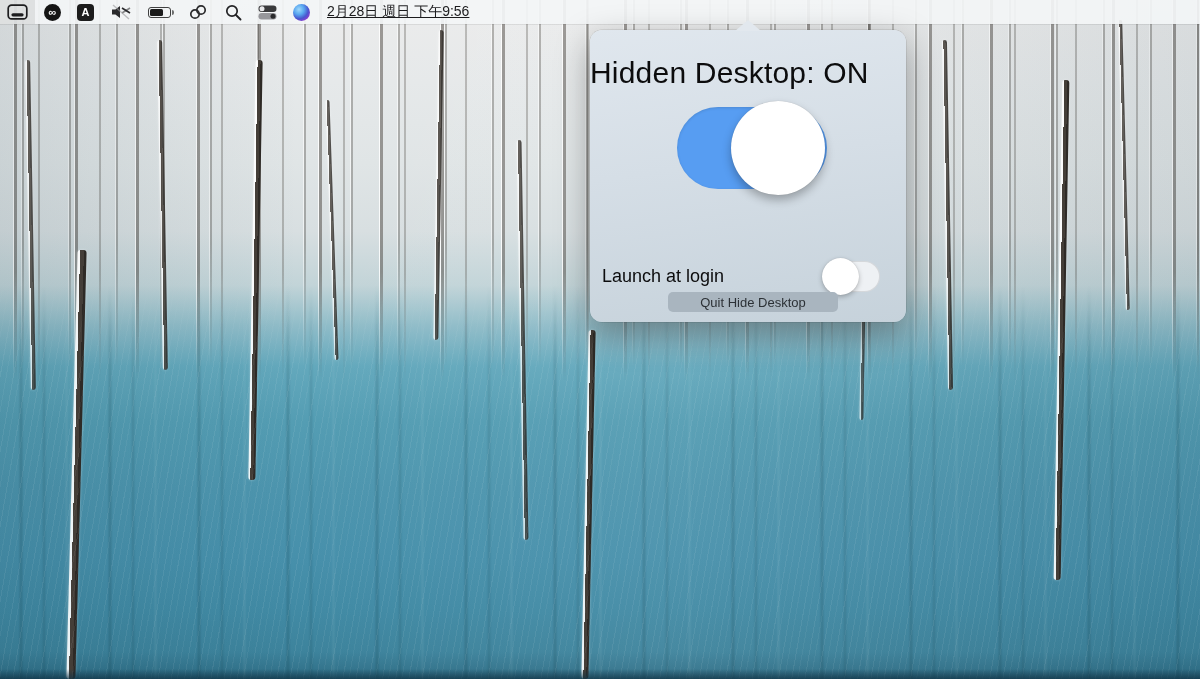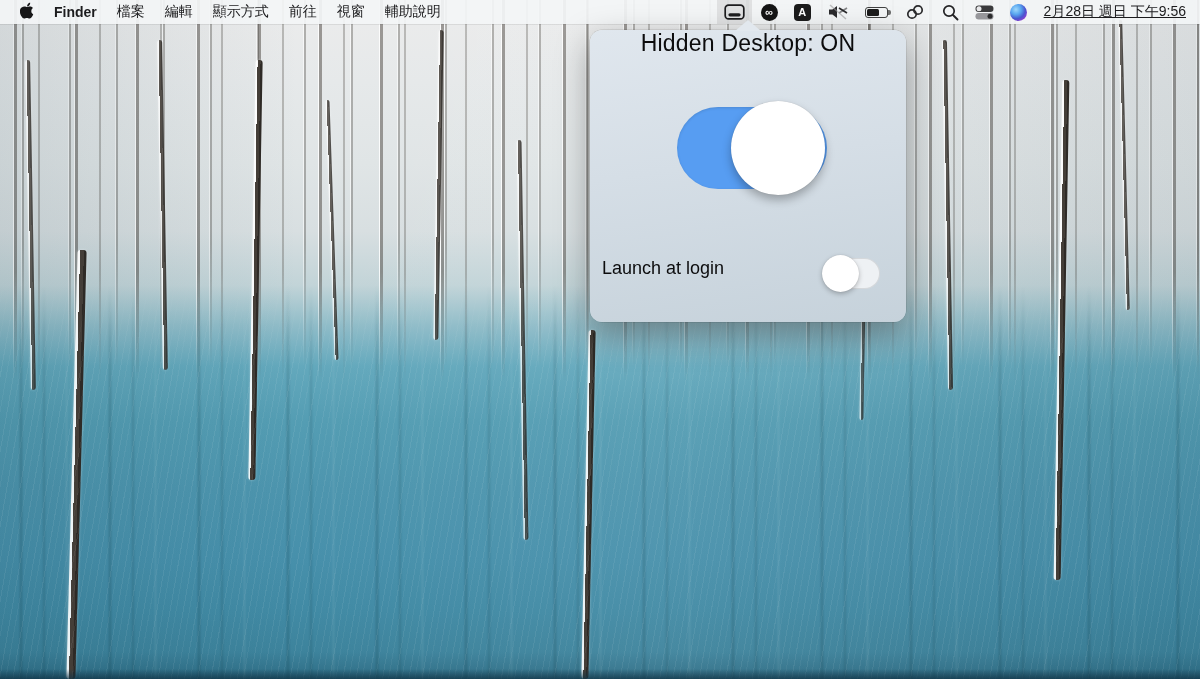--- a/index.html
+++ b/index.html
@@ -102,32 +102,32 @@
     background: radial-gradient(circle at 35% 32%, #9fd8fb 0%, #58a6ef 32%, #4956cf 58%, #8b3fd0 78%, #27134e 100%); }
 
   
   .popover { position: absolute; left: 590px; top: 30px; width: 316px; height: 292px;
     border-radius: 12px; z-index: 6;
     background: linear-gradient(172deg, #e0e7ee 0%, #d5dee6 45%, #c6d2db 100%);
     box-shadow: 0 12px 34px rgba(0,0,0,0.35), 0 0 0 0.5px rgba(0,0,0,0.15); }
   .popover-arrow { position: absolute; top: -10px; left: 145px; width: 0; height: 0;
     border-left: 13px solid transparent; border-right: 13px solid transparent;
     border-bottom: 11px solid #e2e8ee; }
-  .popover-title { text-align: center; font-size: 23px; color: #0c0c0d;
+  .popover-title { margin-top: 26px; font-size: 30px; color: #0c0c0d;
     letter-spacing: 0.2px; }
 
   .big-toggle { position: absolute; left: 87px; top: 77px; width: 150px; height: 82px;
     border-radius: 41px; background: #579df2; cursor: pointer;
     box-shadow: inset 0 1px 3px rgba(0,0,0,0.12); }
   .big-knob { position: absolute; left: 54px; top: -6px; width: 94px; height: 94px;
     border-radius: 50%; background: #ffffff;
     box-shadow: 0 5px 10px rgba(0,0,0,0.28), 0 0 1px rgba(0,0,0,0.2); }
 
   .launch-row { position: absolute; left: 12px; right: 26px; top: 228px; height: 36px;
-    display: flex; align-items: flex-start; justify-content: space-between; }
+    display: flex; align-items: center; justify-content: space-between; }
   .launch-label { font-size: 18px; color: #0c0c0d; }
   .small-toggle { position: relative; width: 56px; height: 31px; border-radius: 16px;
     background: #eef1f4; box-shadow: inset 0 0 0 1px rgba(0,0,0,0.10); cursor: pointer; }
   .small-knob { position: absolute; left: -2px; top: -3px; width: 37px; height: 37px;
     border-radius: 50%; background: #ffffff;
     box-shadow: 0 2px 5px rgba(0,0,0,0.25), 0 0 1px rgba(0,0,0,0.2); }
 
   .quit-btn { position: absolute; left: 78px; top: 262px; width: 170px; height: 20px;
     border: none; border-radius: 5px; background: #a9b5bf; color: #2c3136;
     font-size: 13px; font-family: "Liberation Sans", sans-serif; cursor: pointer;
@@ -152,36 +152,20 @@
   <div class="trunk t8"></div>
   <div class="trunk t9"></div>
   <div class="trunk t10"></div>
   <div class="trunk t11"></div>
   <div class="trunk t12"></div>
   <div class="wp-streaks"></div>
   <div class="wp-bottom-dark"></div>
 </div>
 
 <div class="menubar">
-  <div class="mb-left">
-    <div class="mb-item">
-      <span>
-        <svg width="14" height="17" viewBox="0 0 14 17">
-          <path d="M11.3 9.1c0-2 1.6-3 1.7-3.1-.9-1.4-2.4-1.6-2.9-1.6-1.2-.1-2.4.7-3 .7-.6 0-1.6-.7-2.6-.7C2.6 4.5 1.3 5.3.6 6.6c-1.4 2.4-.4 6 1 8 .7 1 1.5 2 2.6 2 1 0 1.4-.6 2.7-.6 1.2 0 1.6.6 2.7.6 1.1 0 1.8-1 2.5-2 .8-1.1 1.1-2.2 1.1-2.3 0 0-2-.8-1.9-3.2zM9.4 3.3c.5-.7.9-1.6.8-2.5-.8 0-1.7.5-2.3 1.2-.5.6-.9 1.5-.8 2.4.9.1 1.8-.5 2.3-1.1z" fill="#161617"></path>
-        </svg>
-      </span>
-    </div>
-    <div class="mb-item mb-app">Finder</div>
-    <div class="mb-item">檔案</div>
-    <div class="mb-item">編輯</div>
-    <div class="mb-item">顯示方式</div>
-    <div class="mb-item">前往</div>
-    <div class="mb-item">視窗</div>
-    <div class="mb-item">輔助說明</div>
-  </div>
 
   <div class="mb-right">
     <div class="mb-icon active">
       <svg width="21" height="16" viewBox="0 0 21 16">
         <rect x="1.2" y="1.2" width="18.6" height="13.6" rx="3.4" fill="none" stroke="#1d1d1f" stroke-width="1.7"></rect>
         <rect x="4.4" y="9.2" width="12.2" height="3.2" rx="1.6" fill="#1d1d1f"></rect>
       </svg>
     </div>
     <div class="mb-icon">
       <div class="icon-cc">∞</div>
@@ -235,13 +219,14 @@
     <div class="big-knob"></div>
   </div>
 
   <div class="launch-row">
     <div class="launch-label">Launch at login</div>
     <div class="small-toggle">
       <div class="small-knob"></div>
     </div>
   </div>
 
+  <button class="quit-btn">Quit Hide Desktop</button>
 </div>
 
 </body></html>

